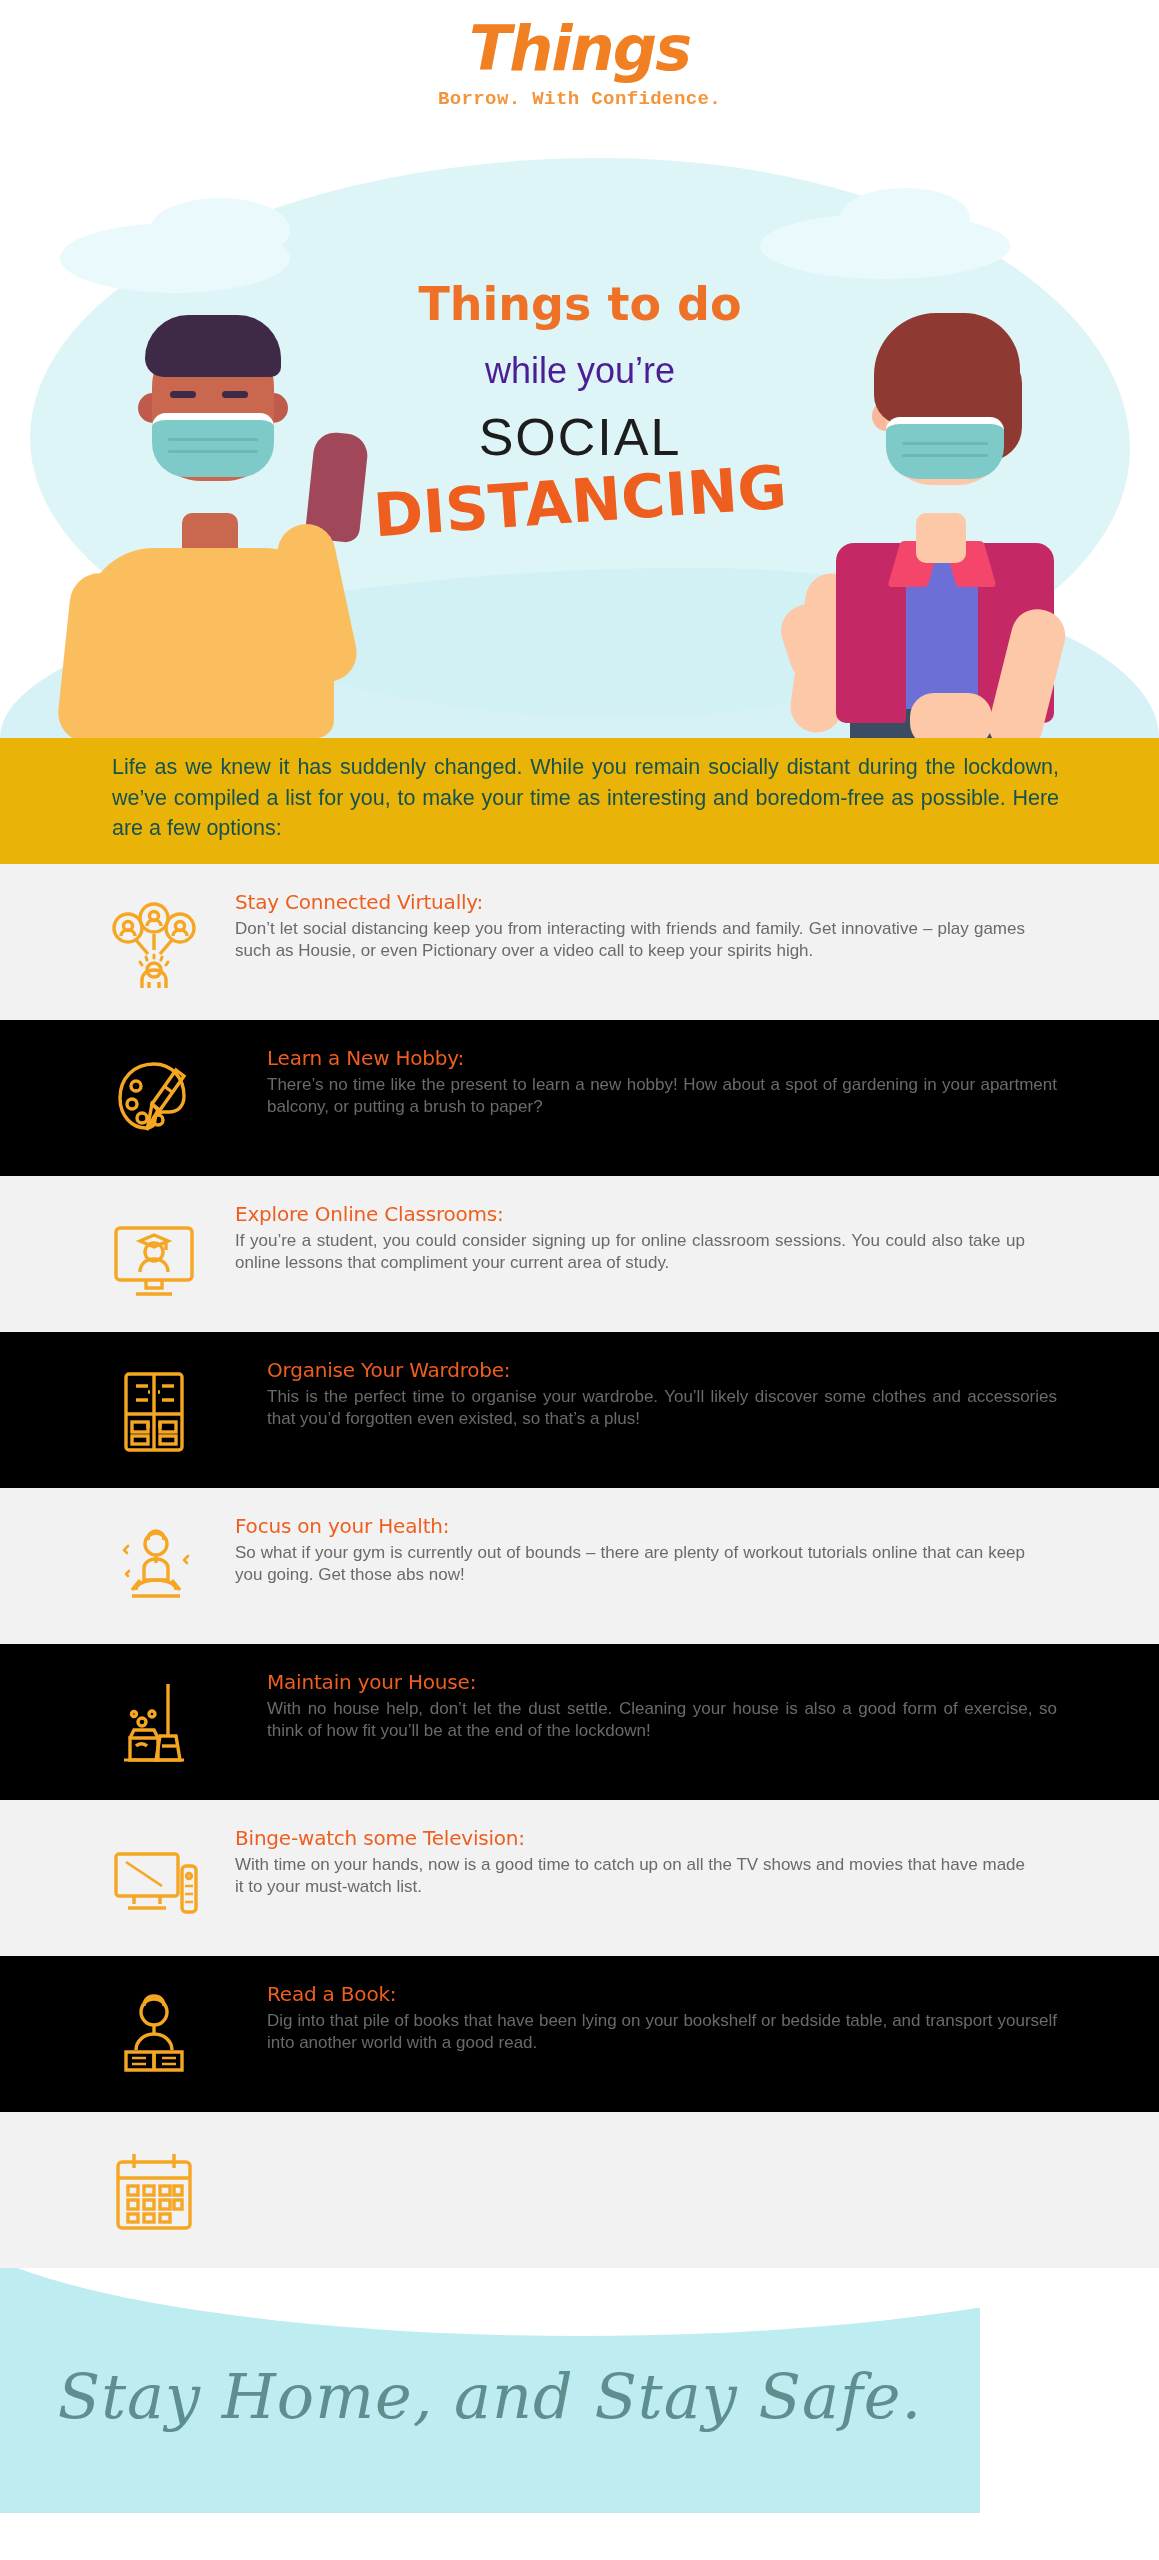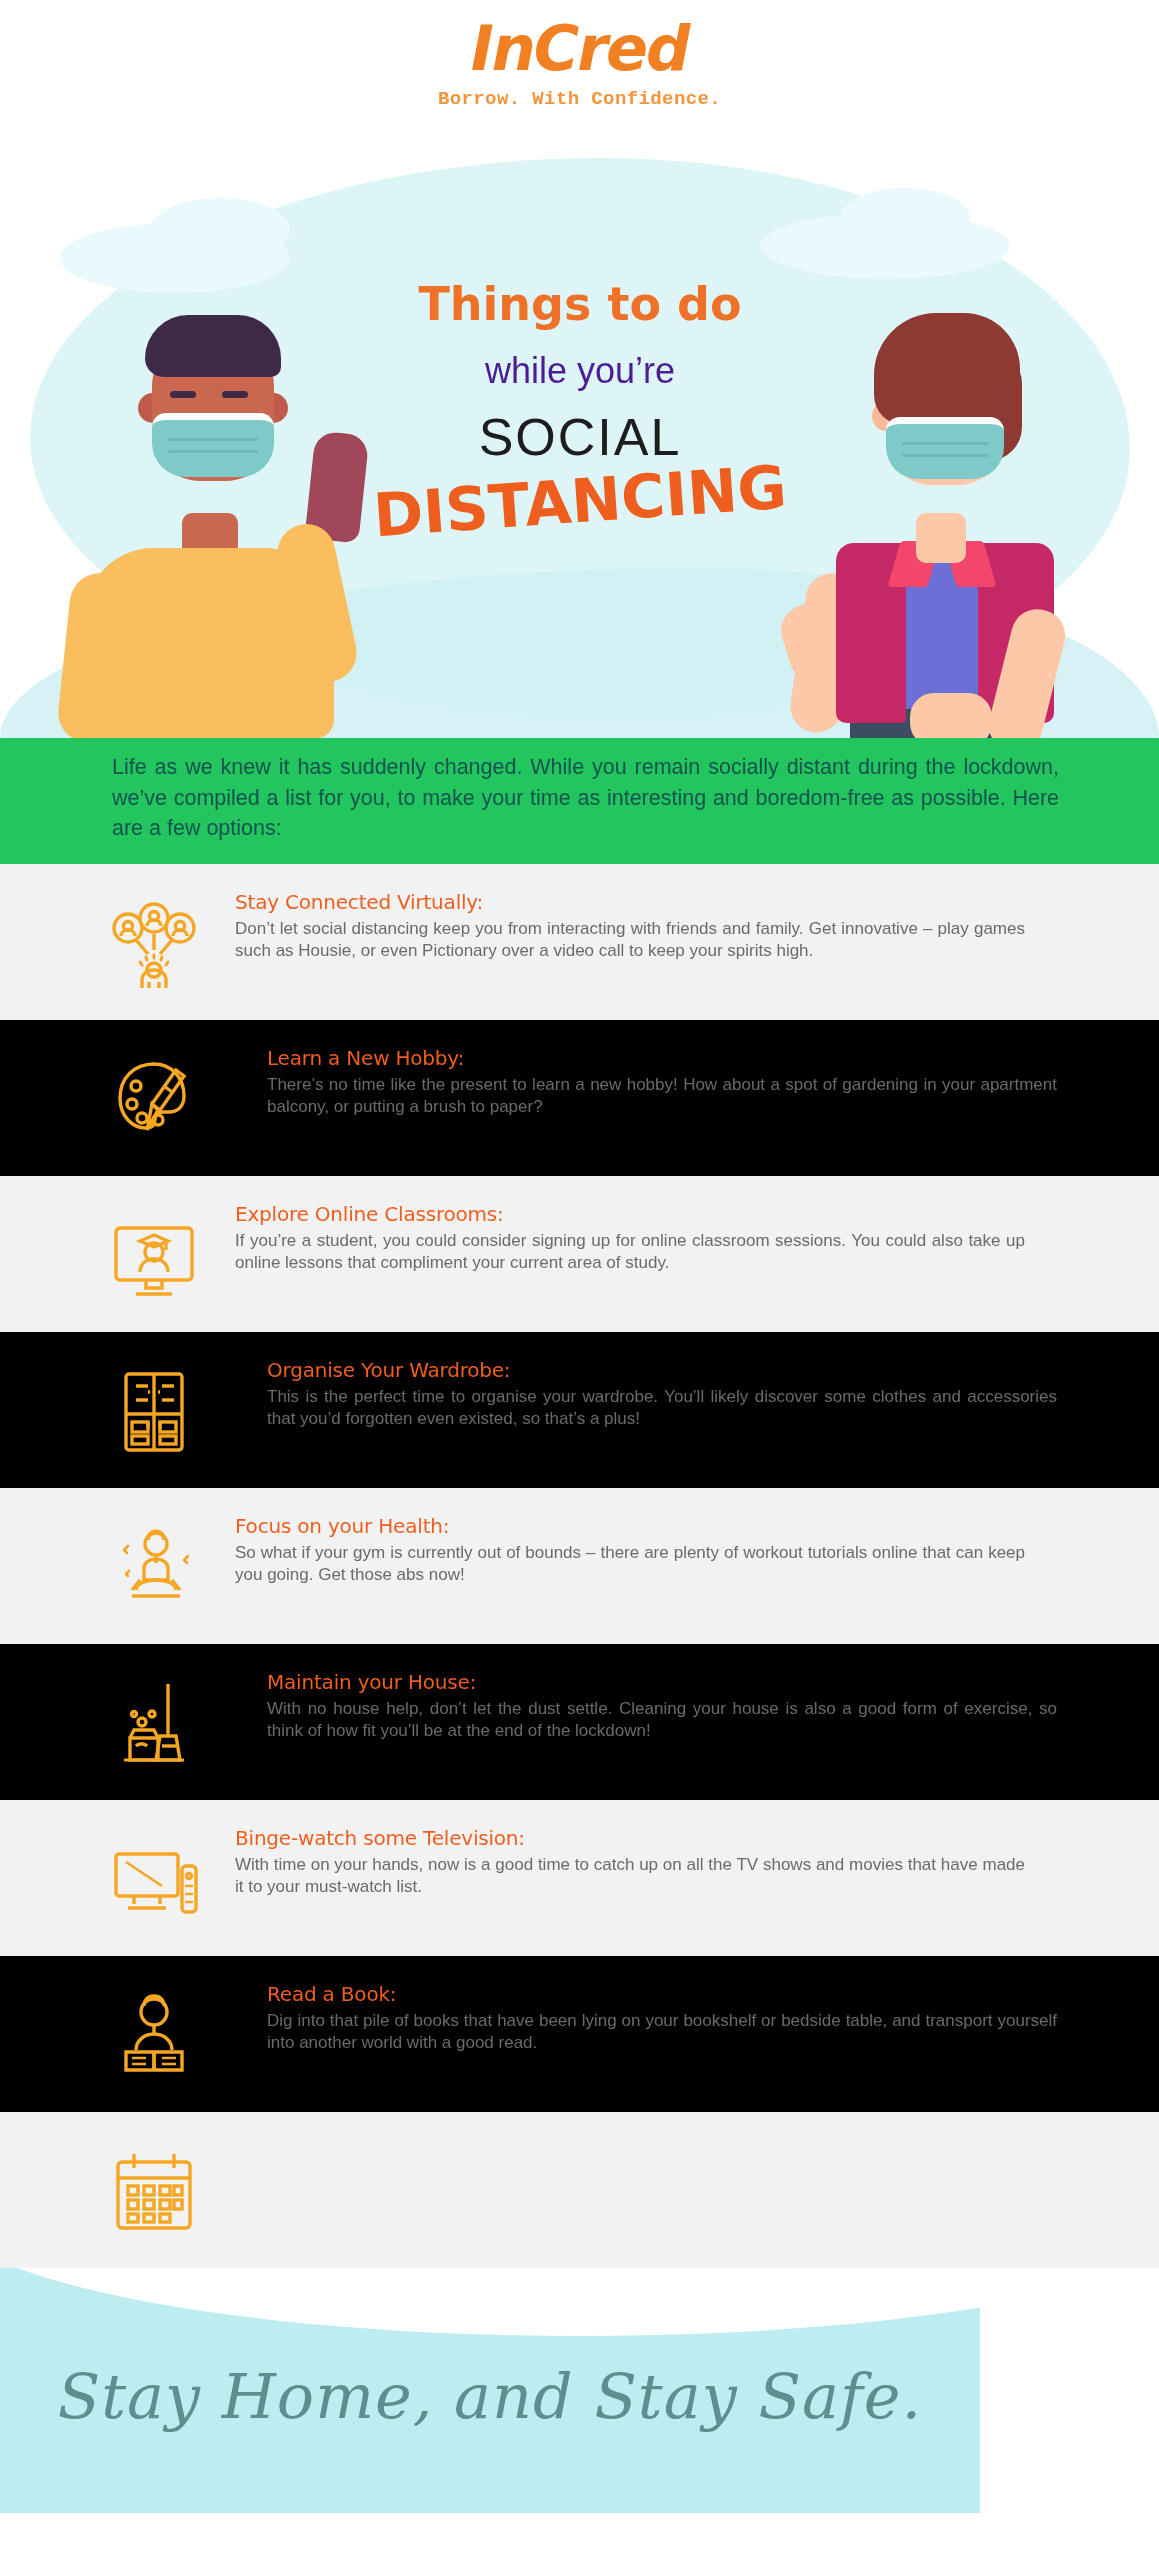--- a/index.html
+++ b/index.html
@@ -338,21 +338,21 @@
     content: ""; position: absolute;
     left: 16px; width: 86px; height: 3px;
     background: #6BB8B6; border-radius: 3px;
   }
   .pr-mask::before { top: 18px; }
   .pr-mask::after { top: 30px; }
 
   
   .intro {
     padding: 14px 100px 20px 112px;
-    background: #22c55e;
+    background: #eab308;
   }
   .intro p {
     font-family: "Liberation Sans", sans-serif;
     font-size: 21.5px;
     line-height: 1.42;
     color: #16534F;
     text-align: justify;
   }
 
   
@@ -418,21 +418,21 @@
     font-style: italic;
     font-size: 62px;
     color: #5E8F8E;
     letter-spacing: 1px;
   }
 </style>
 </head>
 <body>
 
 <div class="logo-area">
-  <div class="logo-mark">InCred</div>
+  <div class="logo-mark">Things</div>
   <div class="logo-tagline">Borrow. With Confidence.</div>
 </div>
 
 <div class="hero">
   <div class="hero-blob"></div>
   <div class="cloud c1"></div>
   <div class="cloud c2"></div>
   <div class="cloud c3"></div>
   <div class="cloud c4"></div>
   <div class="hero-wave"></div>

